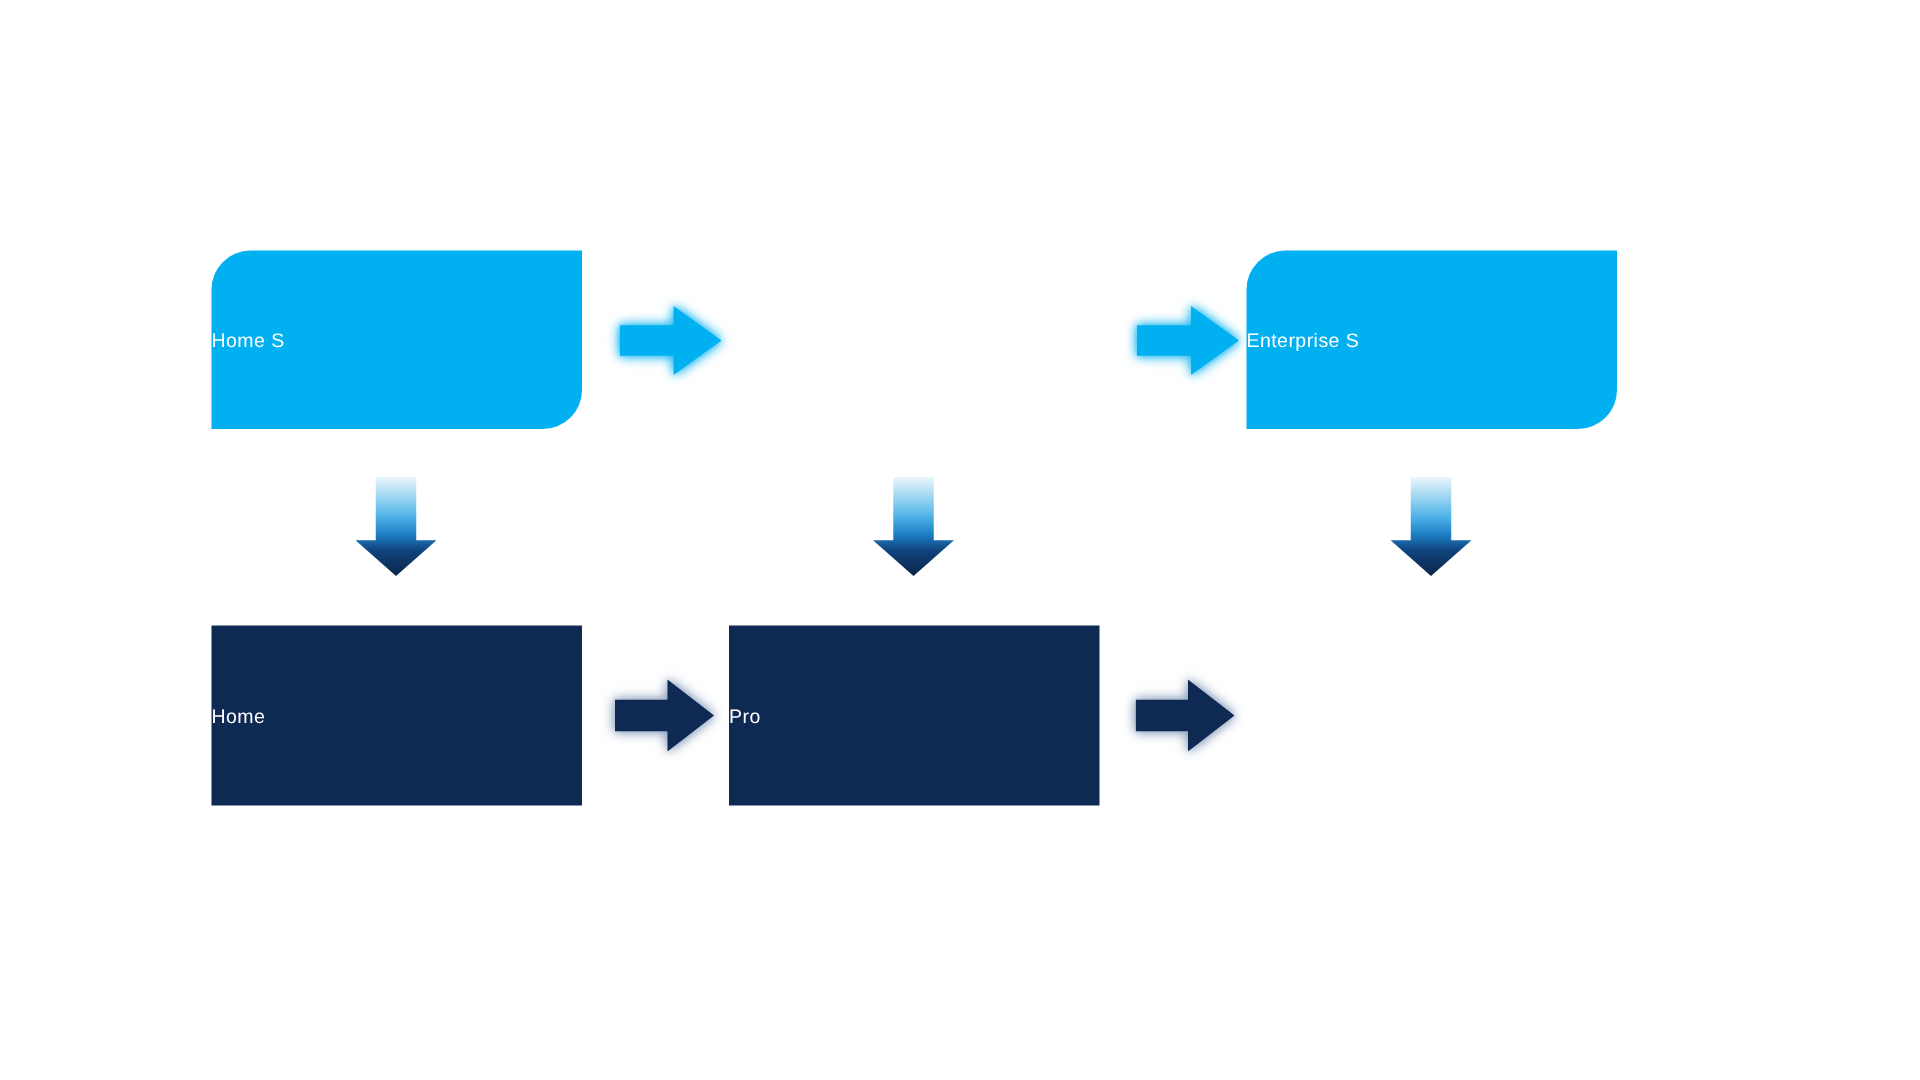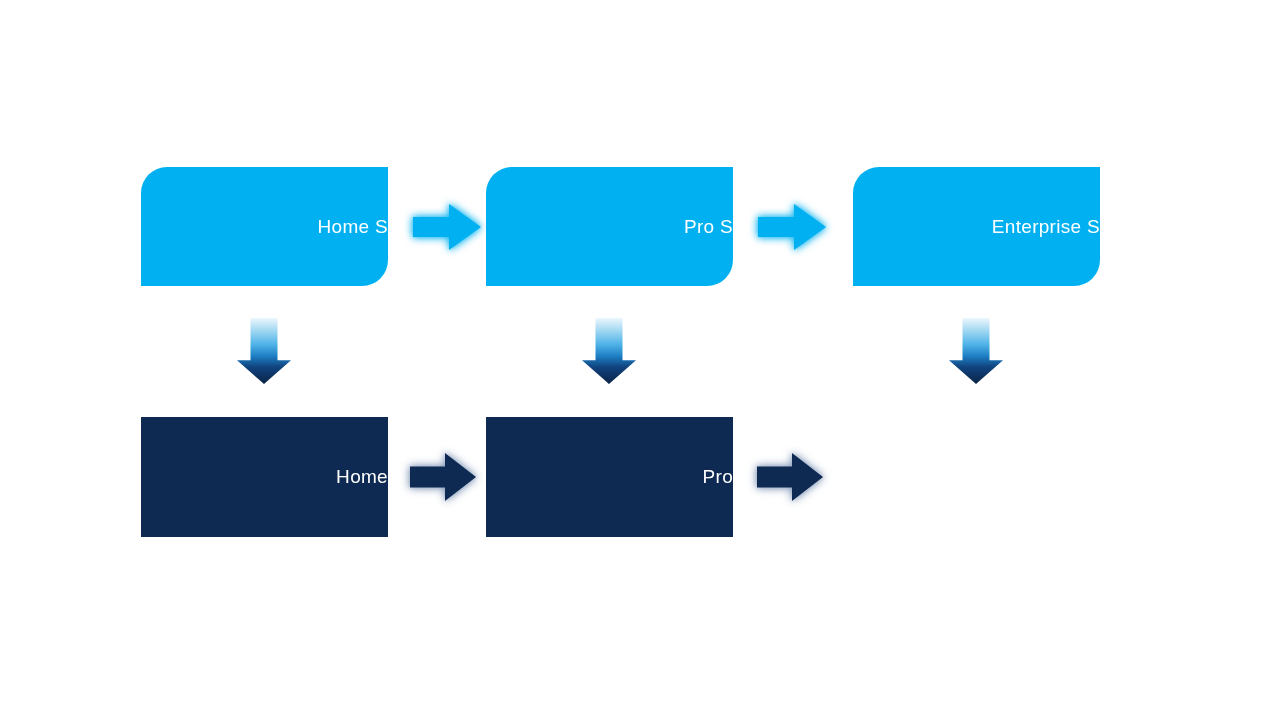--- a/index.html
+++ b/index.html
@@ -23,41 +23,41 @@
     position: relative;
     width: 1280px;
     height: 720px;
     background: var(--bg);
   }
   .node {
     position: absolute;
     width: 247px;
     display: flex;
     align-items: center;
-    justify-content: flex-end;
+    justify-content: flex-start;
     color: #FFFFFF;
-    font-size: 19px;
+    font-size: 13px;
     letter-spacing: 0.3px;
   }
   .node-top {
     top: 167px;
     height: 119px;
     background: var(--light-blue);
     border-radius: 26px 0 26px 0;
     font-weight: 400;
   }
   .node-bottom {
     top: 417px;
     height: 120px;
     background: var(--dark-navy);
     border-radius: 0;
   }
   .col-1 { left: 141px; }
   .col-2 { left: 486px; }
-  .col-3 { left: 831px; margin-left: 22px; }
+  .col-3 { left: 831px; }
 
   
   .arrow-wrap { position: absolute; }
   .glow-blue { filter: drop-shadow(0 0 4px rgba(0,176,240,0.85)) drop-shadow(0 0 2px rgba(0,176,240,0.55)); }
   .glow-navy { filter: drop-shadow(0 0 4px rgba(125,148,182,0.9)) drop-shadow(0 0 2px rgba(125,148,182,0.5)); }
 
   .right-arrow-shape {
     width: 100%; height: 100%;
     clip-path: polygon(0% 28%, 53% 28%, 53% 0%, 100% 50%, 53% 100%, 53% 72%, 0% 72%);
   }
@@ -91,23 +91,20 @@
   .down-arrow.col-3 { left: 927px; }
 </style>
 </head>
 <body>
 
 <div class="canvas">
 
   <div class="node node-top col-1">
     <span>Home S</span>
   </div>
-  <div class="node node-top col-2">
-    <span>Pro S</span>
-  </div>
   <div class="node node-top col-3">
     <span>Enterprise S</span>
   </div>
 
   <div class="arrow-wrap h-arrow-top gap-1 glow-blue">
     <div class="right-arrow-shape blue"></div>
   </div>
   <div class="arrow-wrap h-arrow-top gap-2 glow-blue">
     <div class="right-arrow-shape blue"></div>
   </div>

